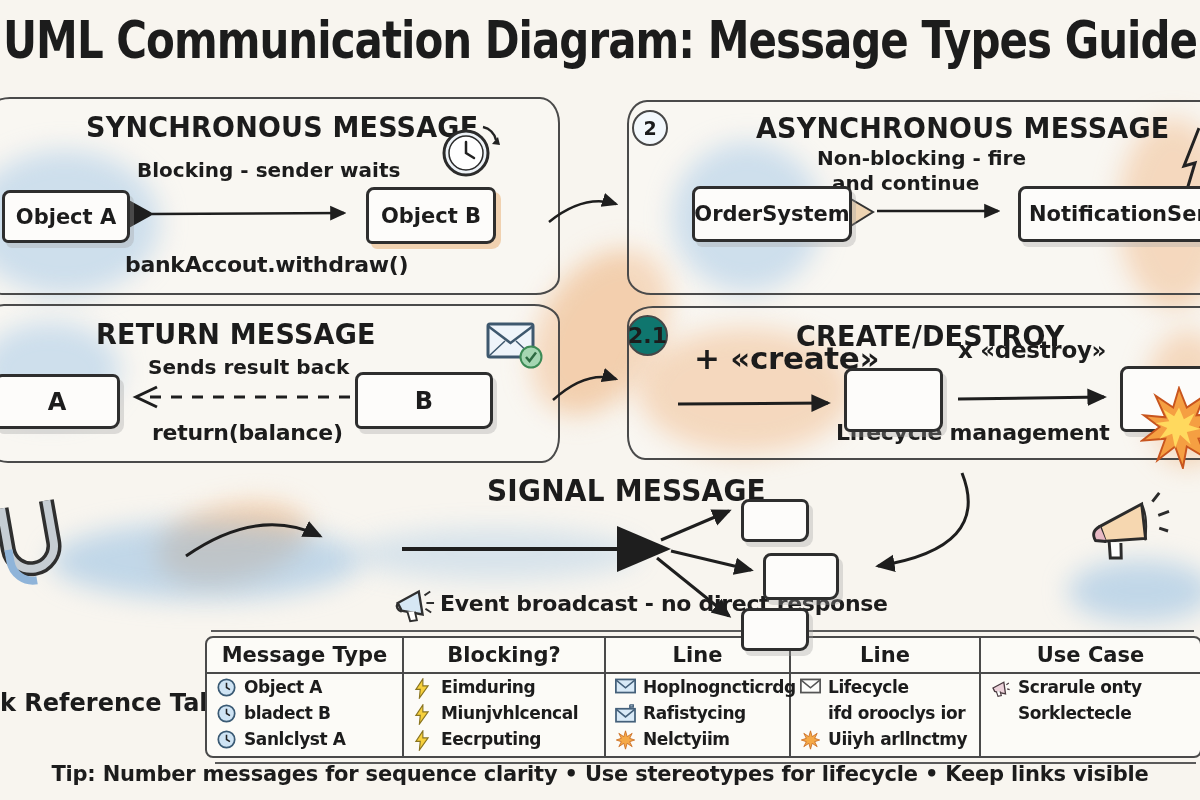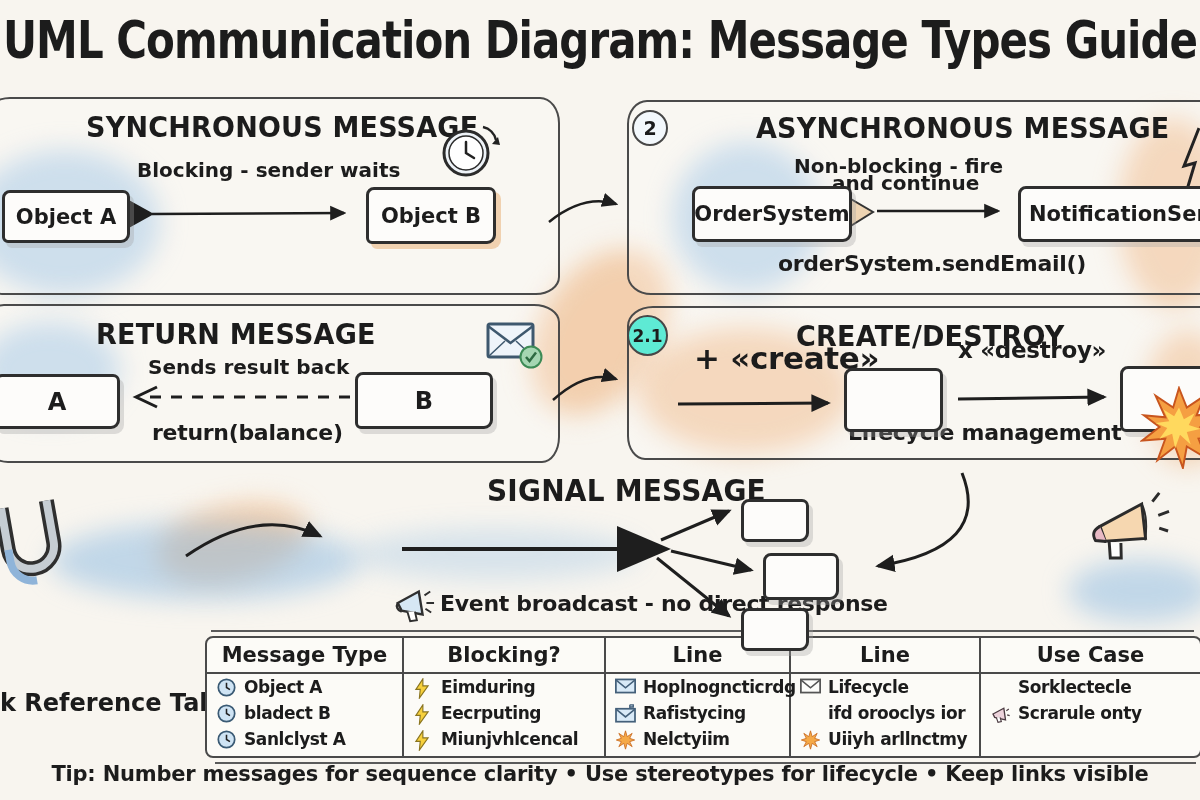--- a/index.html
+++ b/index.html
@@ -101,60 +101,60 @@
 
     <path d="M1199,128 L1184,166 L1195,163 L1183,203" fill="none" stroke="#222" stroke-width="3"></path>
   </svg>
 
   <div class="big-title">UML Communication Diagram: Message Types Guide</div>
 
   <div class="ptitle" style="left:86px;top:111px;">SYNCHRONOUS MESSAGE</div>
   <div class="sub" style="left:137px;top:158px;">Blocking - sender waits</div>
   <div class="obox z6" style="left:2px;top:190px;width:122px;height:47px;">Object A</div>
   <div class="obox z6" style="left:366px;top:187px;width:124px;height:51px;box-shadow:5px 5px 0 rgba(233,178,122,0.55);">Object B</div>
+  <div class="cap" style="left:125px;top:252px;">bankAccout.withdraw()</div>
   <span class="icon" style="left:440px;top:118px;width:60px;height:62px;">
     <svg viewBox="0 0 60 62" width="60" height="62">
       <path d="M43,9 a17,17 0 0 1 13,13" fill="none" stroke="#222" stroke-width="2.5"></path>
       <polygon points="58,19 52,26 60,27" fill="#222"></polygon>
       <circle cx="26" cy="35" r="22" fill="#eef3f8" stroke="#2b2b2b" stroke-width="3"></circle>
       <circle cx="26" cy="35" r="17" fill="#fff" stroke="#2b2b2b" stroke-width="1.5"></circle>
       <path d="M26 24 v11 l8 5" fill="none" stroke="#222" stroke-width="2.5" stroke-linecap="round"></path>
     </svg>
   </span>
 
   <div class="badge" style="left:632px;top:110px;width:32px;height:32px;font-size:19px;">2</div>
   <div class="ptitle" style="left:756px;top:112px;">ASYNCHRONOUS MESSAGE</div>
-  <div class="sub" style="left:794px;top:146px;margin-top:8px;">Non-blocking - fire</div>
+  <div class="sub" style="left:817px;top:146px;">Non-blocking - fire</div>
   <div class="sub" style="left:832px;top:171px;">and continue</div>
   <div class="obox z6" style="left:692px;top:186px;width:154px;height:50px;">OrderSystem</div>
   <div class="obox z6" style="left:1018px;top:186px;width:200px;height:50px;justify-content:flex-start;padding-left:8px;">NotificationService</div>
-  <div class="cap" style="left:778px;top:251px;">orderSystem.sendEmail()</div>
 
   <div class="ptitle" style="left:96px;top:318px;">RETURN MESSAGE</div>
   <div class="sub" style="left:148px;top:355px;">Sends result back</div>
   <div class="obox z6" style="left:-6px;top:374px;width:120px;height:49px;font-size:24px;">A</div>
   <div class="obox z6" style="left:355px;top:372px;width:132px;height:51px;font-size:24px;">B</div>
   <div class="cap" style="left:152px;top:420px;">return(balance)</div>
   <span class="icon" style="left:486px;top:320px;">
     <svg viewBox="0 0 58 50" width="58" height="50">
       <rect x="2" y="4" width="45" height="33" rx="2" fill="#eef4fa" stroke="#3e586e" stroke-width="3"></rect>
       <path d="M2,6 L24.5,23 L47,6" fill="none" stroke="#3e586e" stroke-width="2.5"></path>
       <path d="M3,36 L19,21 M46,36 L30,21" stroke="#3e586e" stroke-width="1.5"></path>
       <circle cx="45" cy="37" r="10.5" fill="#a5d6b2" stroke="#3c8a55" stroke-width="2"></circle>
       <path d="M40,37 l3.5,4 l6.5,-8.5" fill="none" stroke="#2e6b42" stroke-width="2.5"></path>
     </svg>
   </span>
 
-  <div class="badge" style="left:627px;top:315px;width:37px;height:37px;font-size:17px;background:#5eead4;">2.1</div>
+  <div class="badge" style="left:627px;top:315px;width:37px;height:37px;font-size:22px;background:#0f766e;">2.1</div>
   <div class="ptitle" style="left:796px;top:320px;">CREATE/DESTROY</div>
   <div class="cap" style="left:694px;top:340px;font-size:31px;">+ «create»</div>
   <div class="cap" style="left:958px;top:337px;font-size:23px;">x «destroy»</div>
   <div class="obox z6" style="left:844px;top:368px;width:93px;height:58px;"></div>
   <div class="obox z6" style="left:1120px;top:366px;width:98px;height:60px;"></div>
-  <div class="cap" style="left:836px;top:420px;margin-left:12px;">Lifecycle management</div>
+  <div class="cap" style="left:836px;top:420px;">Lifecycle management</div>
   <span class="icon" style="left:1140px;top:386px;">
     <svg viewBox="0 0 80 85" width="78" height="83">
       <polygon points="40,2 48,22 66,10 58,30 79,28 62,42 80,52 60,54 68,74 48,62 44,84 36,62 18,76 26,54 2,56 20,42 4,30 26,32 16,10 34,22" fill="#f59f42" stroke="#c8551e" stroke-width="2"></polygon>
       <polygon points="40,22 45,34 56,28 50,40 62,44 48,47 52,60 41,50 36,64 33,49 20,54 28,43 16,38 30,36 24,24 35,31" fill="#ffd95e"></polygon>
     </svg>
   </span>
 
   <div class="ptitle" style="left:487px;top:474px;font-size:28px;">SIGNAL MESSAGE</div>
   <div class="obox z6" style="left:741px;top:499px;width:62px;height:37px;"></div>
   <div class="obox z6" style="left:763px;top:553px;width:70px;height:41px;"></div>
@@ -225,27 +225,27 @@
       <div class="tcell">
         <span class="ti"><svg viewBox="0 0 20 24" width="18" height="21">
               <path d="M11,1 L3,13 h5 L7,23 L17,9 h-6 Z" fill="#f7d03c" stroke="#8a7520" stroke-width="1.3"></path>
             </svg></span>
         <span>Eimduring</span>
       </div>
       <div class="tcell">
         <span class="ti"><svg viewBox="0 0 20 24" width="18" height="21">
               <path d="M11,1 L3,13 h5 L7,23 L17,9 h-6 Z" fill="#f7d03c" stroke="#8a7520" stroke-width="1.3"></path>
             </svg></span>
-        <span>Eecrputing</span>
+        <span>Miunjvhlcencal</span>
       </div>
       <div class="tcell">
         <span class="ti"><svg viewBox="0 0 20 24" width="18" height="21">
               <path d="M11,1 L3,13 h5 L7,23 L17,9 h-6 Z" fill="#f7d03c" stroke="#8a7520" stroke-width="1.3"></path>
             </svg></span>
-        <span>Miunjvhlcencal</span>
+        <span>Eecrputing</span>
       </div>
     </div>
 
     <div class="col" style="width:183px;">
       <div class="th">Line</div>
       <div class="tcell">
         <span class="ti"><svg viewBox="0 0 24 18" width="21" height="16">
               <rect x="1" y="1.5" width="22" height="15" fill="#d9eaf7" stroke="#44607a" stroke-width="2"></rect>
               <path d="M1,2 L12,11 L23,2" fill="none" stroke="#44607a" stroke-width="1.8"></path>
             </svg></span>
@@ -284,29 +284,29 @@
         <span class="ti"><svg viewBox="0 0 24 24" width="21" height="20">
               <polygon points="12,1 14,8 20,4 17,10 23,12 17,14 20,20 14,16 12,23 10,16 4,20 7,14 1,12 7,10 4,4 10,8" fill="#f5a947" stroke="#c96a20" stroke-width="1"></polygon>
             </svg></span>
         <span>Uiiyh arllnctmy</span>
       </div>
     </div>
 
     <div class="col" style="flex:1;">
       <div class="th">Use Case</div>
       <div class="tcell">
-        <span class="tspace"></span>
-        <span>Sorklectecle</span>
-      </div>
-      <div class="tcell">
         <span class="ti"><svg viewBox="0 0 24 24" width="21" height="20">
               <path d="M3,12 L16,5 L18,19 L5,16 Z" fill="#ecd2da" stroke="#4a3a40" stroke-width="1.6"></path>
               <path d="M7,16 l2,6 l4,-1 l-1.5,-5" fill="#fff" stroke="#4a3a40" stroke-width="1.4"></path>
               <path d="M19,8 l3,-2 M20,13 l3,1" stroke="#4a3a40" stroke-width="1.4"></path>
             </svg></span>
         <span>Scrarule onty</span>
       </div>
+      <div class="tcell">
+        <span class="tspace"></span>
+        <span>Sorklectecle</span>
+      </div>
     </div>
   </div>
 
   <div class="tip">Tip: Number messages for sequence clarity • Use stereotypes for lifecycle • Keep links visible</div>
 
 </div>
 
 </body></html>

